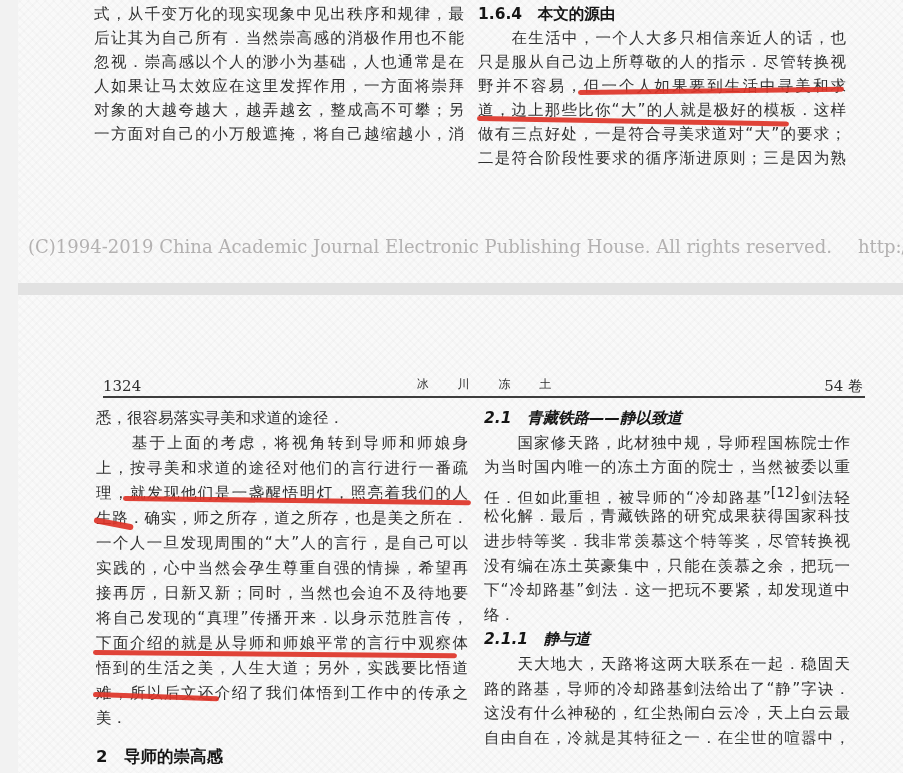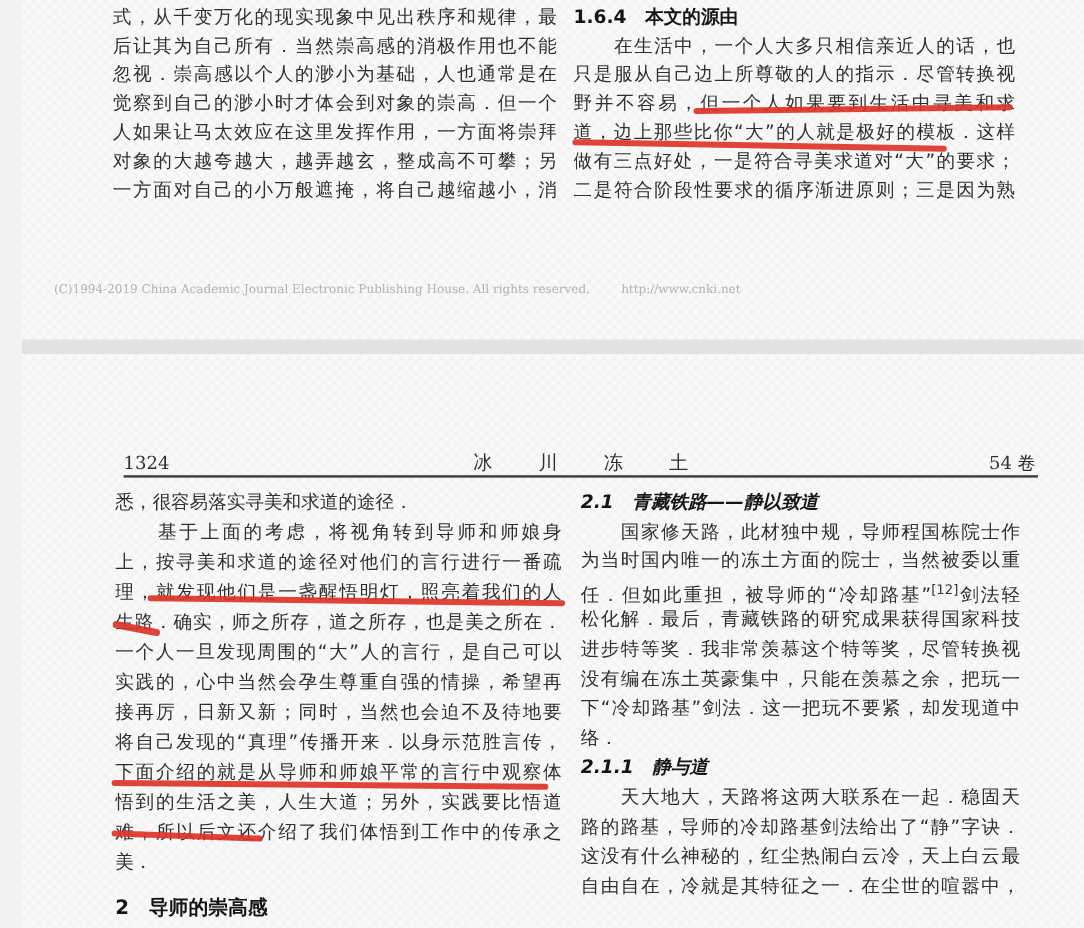--- a/index.html
+++ b/index.html
@@ -39,38 +39,38 @@
   .p2r .line{height:24.6px;line-height:24.6px;}
   .line.short, .hline{text-align-last:left;}
   .hline{
     font-weight:bold;color:#151515;
     text-align:left;white-space:nowrap;overflow:hidden;
   }
   .p1 .hline{height:24px;line-height:24px;}
   .p2l .hline{height:25px;line-height:25px;}
   .p2r .hline{height:24.6px;line-height:24.6px;font-style:italic;}
   .section-gap{margin-top:13px;font-size:16.5px;}
-  sup.ref{font-size:11px;vertical-align:6px;letter-spacing:0;}
+  sup.ref{font-size:14px;vertical-align:6px;letter-spacing:0;}
   
   .copyright{
-    position:absolute;left:27px;top:236px;width:850px;
+    position:absolute;left:10px;top:236px;width:850px;
     font-family:"DejaVu Serif","Liberation Serif",serif;
-    font-size:10px;color:#b3b1b1;
+    font-size:18px;color:#b3b1b1;
     display:flex;gap:26px;white-space:nowrap;
   }
   
   .journal-header{
     position:absolute;left:85px;top:377px;width:762px;height:18px;
     font-family:"DejaVu Serif","Liberation Serif",serif;
     font-size:15px;color:#2f2f2f;
   }
   .journal-header .pageno{position:absolute;left:0;top:0;}
   .journal-header .jtitle{
     position:absolute;left:0;right:0;top:-1px;text-align:center;
-    font-size:16px;letter-spacing:2.4em;text-indent:2.4em;
+    font-size:12px;letter-spacing:2.4em;text-indent:2.4em;
   }
   .journal-header .vol{position:absolute;right:2px;top:0;}
   .header-rule{
     position:absolute;left:85px;top:396px;width:762px;height:1.5px;
     background:#3d3d3d;
   }
   
   .redline{
     position:absolute;height:5px;border-radius:3px;
     background:#dd3327;opacity:0.92;
@@ -85,21 +85,20 @@
 </style>
 </head>
 <body>
 
 <div id="viewport">
 
   <div class="col p1" style="left:76px;top:2px;width:370px;">
       <div class="line">式，从千变万化的现实现象中见出秩序和规律，最</div>
       <div class="line">后让其为自己所有．当然崇高感的消极作用也不能</div>
       <div class="line">忽视．崇高感以个人的渺小为基础，人也通常是在</div>
-      <div class="line">觉察到自己的渺小时才体会到对象的崇高．但一个</div>
       <div class="line">人如果让马太效应在这里发挥作用，一方面将崇拜</div>
       <div class="line">对象的大越夸越大，越弄越玄，整成高不可攀；另</div>
       <div class="line">一方面对自己的小万般遮掩，将自己越缩越小，消</div>
     </div>
 
   <div class="col p1" style="left:460px;top:2px;width:368px;">
     <div class="hline">1.6.4　本文的源由</div>
     <div>
         <div class="line">　　在生活中，一个人大多只相信亲近人的话，也</div>
         <div class="line">只是服从自己边上所尊敬的人的指示．尽管转换视</div>

